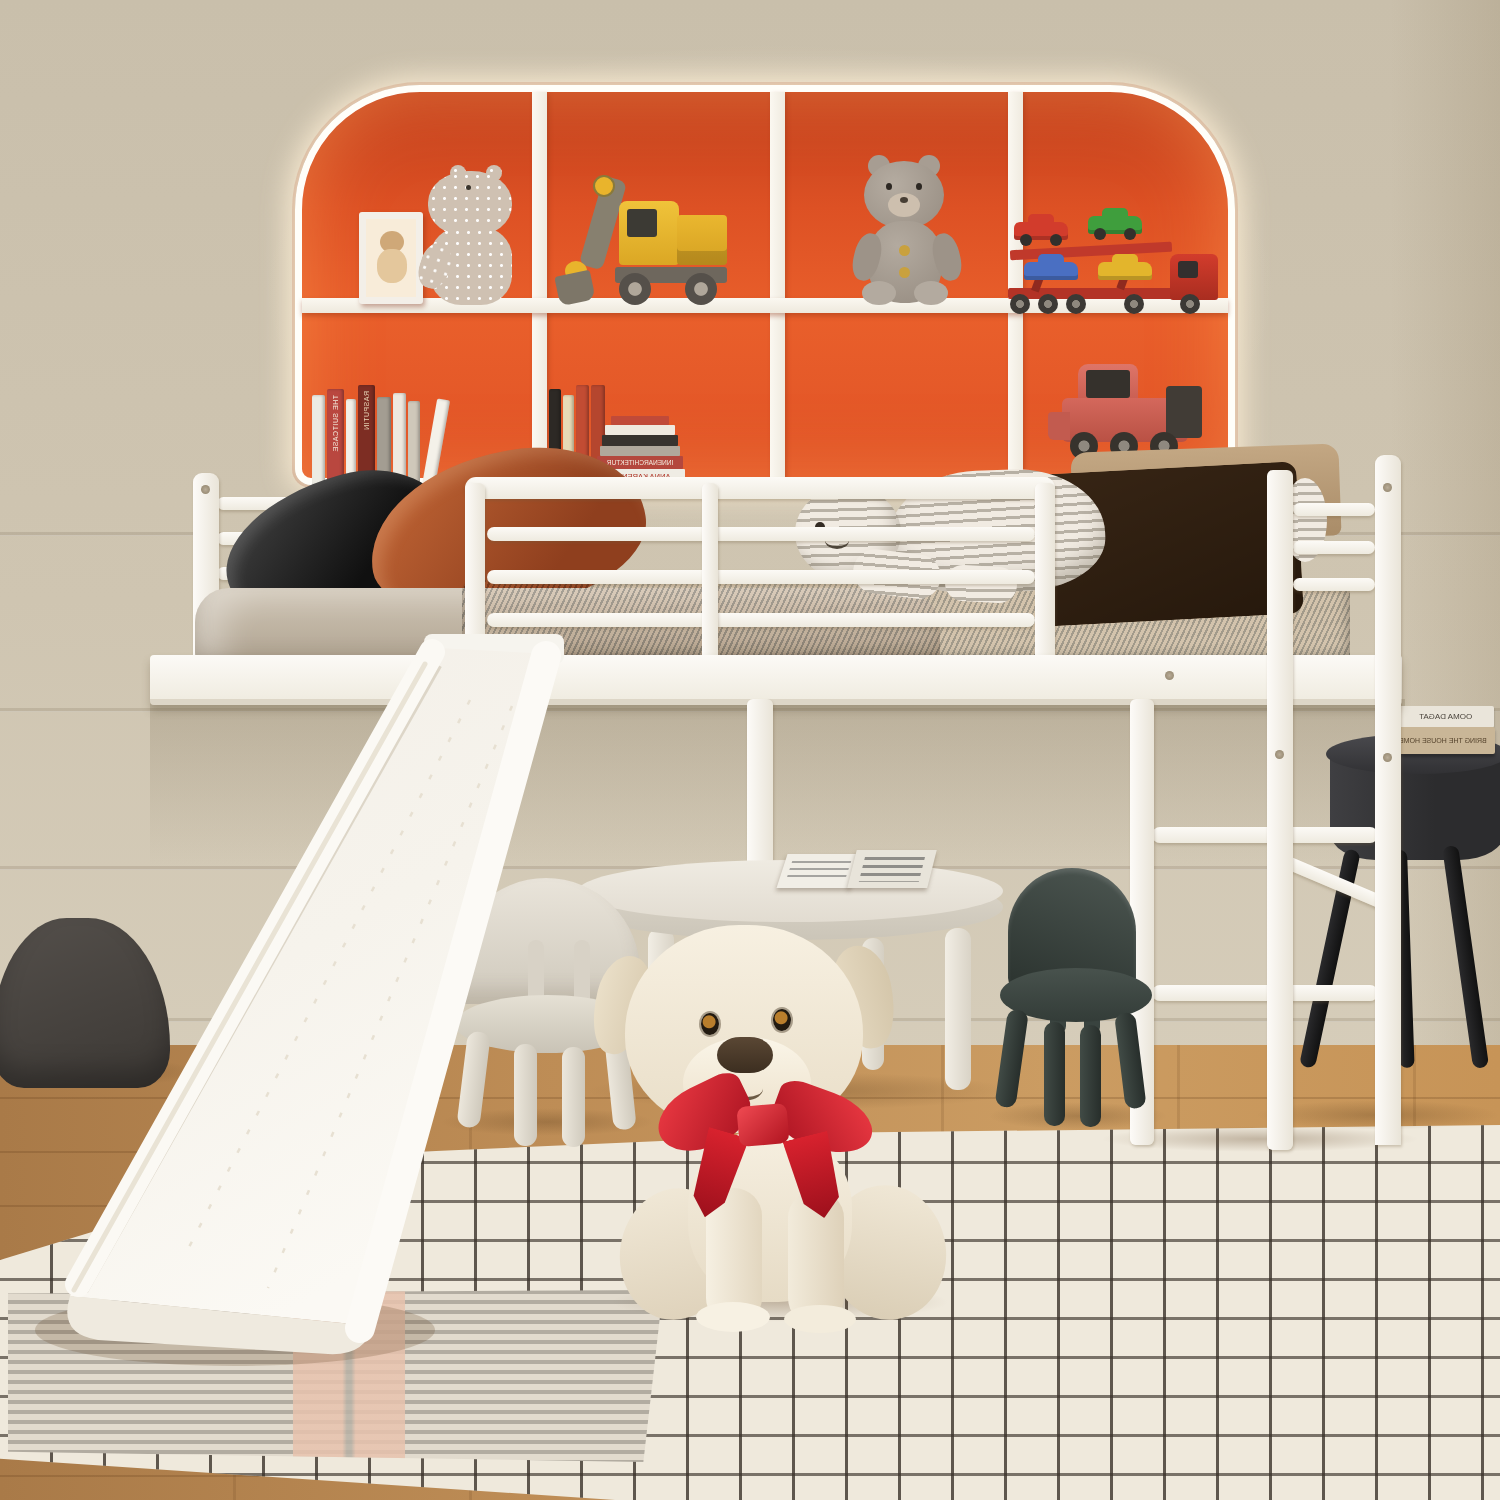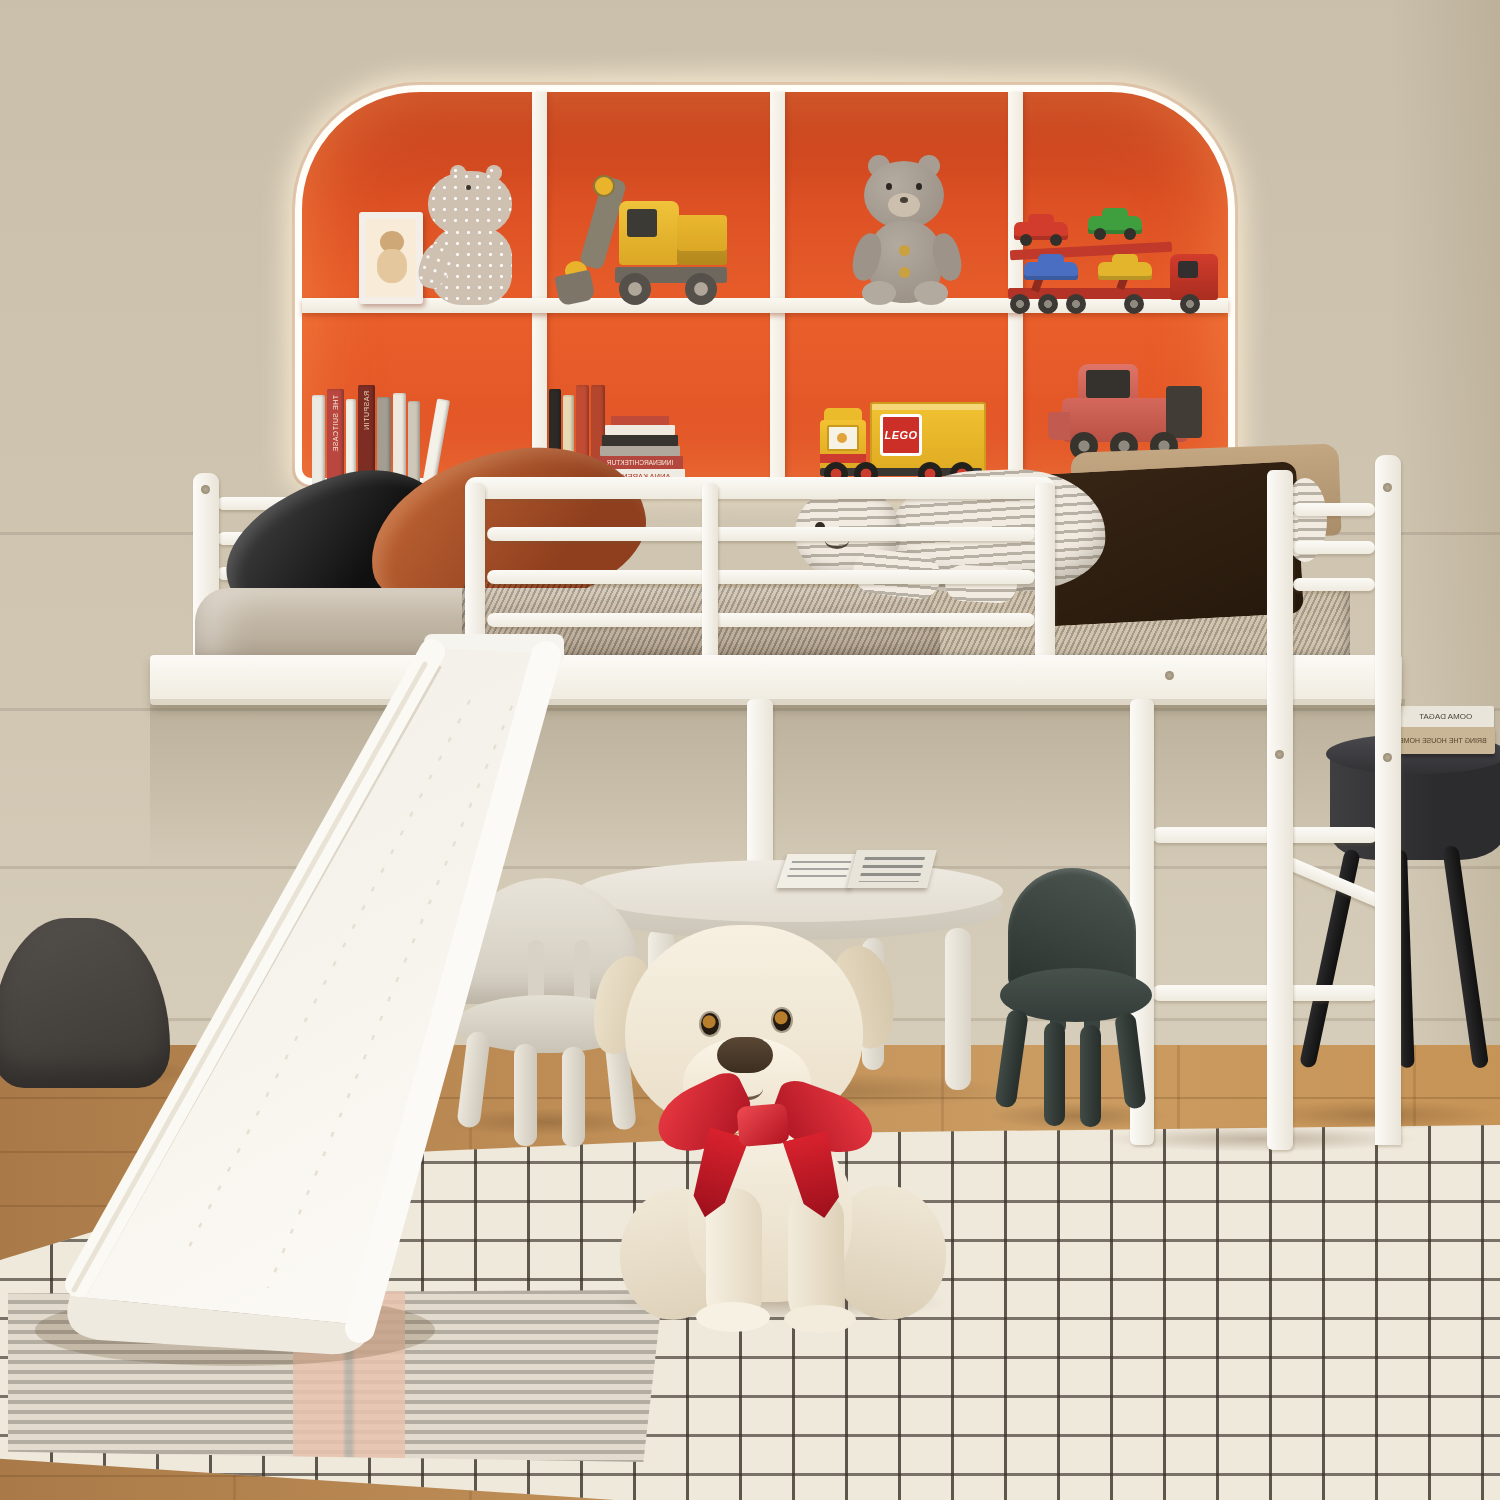--- a/index.html
+++ b/index.html
@@ -193,39 +193,20 @@
       <div style="width:76px;height:11px;background:#37332e;border-radius:1px;"></div>
       <div style="width:80px;height:10px;background:#b0a89c;border-radius:1px;"></div>
       <div style="width:86px;height:13px;background:#b4473d;color:#f4ece0;border-radius:1px;">
           <span class="stacktxt" style="line-height:13px;">INNENARCHITEKTUR</span>
         </div>
       <div style="width:90px;height:16px;background:#efece4;color:#b03326;border-radius:1px;">
           <span class="stacktxt" style="line-height:16px;font-size:7.5px;">ANNA KARENINA</span>
         </div>
     </div>
 
-    <div class="abs" style="left:518px;top:306px;width:165px;height:88px;">
-      <div class="abs" style="left:4px;top:10px;width:38px;height:14px;background:#ecbb2b;border-radius:5px 5px 0 0;"></div>
-      <div class="abs" style="left:0;top:22px;width:46px;height:50px;background:linear-gradient(180deg,#f1c232,#ddA622);border-radius:4px;">
-        <div class="abs" style="left:7px;top:5px;width:28px;height:22px;background:#f6f2e6;border:2px solid #c8991c;border-radius:2px;">
-          <div class="abs" style="left:8px;top:6px;width:10px;height:10px;border-radius:50%;background:#e2a33c;"></div>
-        </div>
-        <div class="abs" style="left:0;top:34px;width:46px;height:9px;background:#cc3b2e;"></div>
-      </div>
-      <div class="abs" style="left:50px;top:4px;width:112px;height:68px;background:linear-gradient(180deg,#f1c232,#e0ab22);border:2px solid #cf9d1d;border-radius:3px;box-shadow:inset 0 6px 0 rgba(255,255,255,.35);">
-        <div class="abs" style="left:8px;top:10px;width:36px;height:36px;background:#cc2f27;border:3px solid #fff;border-radius:4px;display:flex;align-items:center;justify-content:center;color:#fff;font-weight:bold;font-style:italic;font-size:11px;letter-spacing:.5px;">
-            <span>LEGO</span>
-          </div>
-      </div>
-      <div class="abs" style="left:0;top:70px;width:162px;height:8px;background:#3a3733;border-radius:2px;"></div>
-      <div class="abs" style="left:4px;top:64px;width:24px;height:24px;border-radius:50%;background:radial-gradient(#cc3b2e 30%,#23211e 34%);"></div>
-      <div class="abs" style="left:34px;top:64px;width:24px;height:24px;border-radius:50%;background:radial-gradient(#cc3b2e 30%,#23211e 34%);"></div>
-      <div class="abs" style="left:98px;top:64px;width:24px;height:24px;border-radius:50%;background:radial-gradient(#cc3b2e 30%,#23211e 34%);"></div>
-      <div class="abs" style="left:130px;top:64px;width:24px;height:24px;border-radius:50%;background:radial-gradient(#cc3b2e 30%,#23211e 34%);"></div>
-    </div>
 
     <div class="abs" style="left:746px;top:272px;width:172px;height:104px;">
       <div class="abs" style="left:30px;top:0;width:60px;height:40px;background:linear-gradient(180deg,#de7568,#c75c50);border-radius:10px 8px 0 0;">
         <div class="abs" style="left:8px;top:6px;width:44px;height:28px;background:#35312c;border-radius:3px;"></div>
       </div>
       <div class="abs" style="left:14px;top:34px;width:126px;height:44px;background:linear-gradient(180deg,#d4685c,#b95144);border-radius:6px;"></div>
       <div class="abs" style="left:118px;top:22px;width:36px;height:52px;background:#413c36;border-radius:4px;"></div>
       <div class="abs" style="left:0;top:48px;width:22px;height:28px;background:#c25b4f;border-radius:4px 0 0 6px;"></div>
       <div class="abs" style="left:22px;top:68px;width:28px;height:28px;border-radius:50%;background:radial-gradient(#8f897f 26%,#37332d 30%);"></div>
       <div class="abs" style="left:62px;top:68px;width:28px;height:28px;border-radius:50%;background:radial-gradient(#8f897f 26%,#37332d 30%);"></div>

